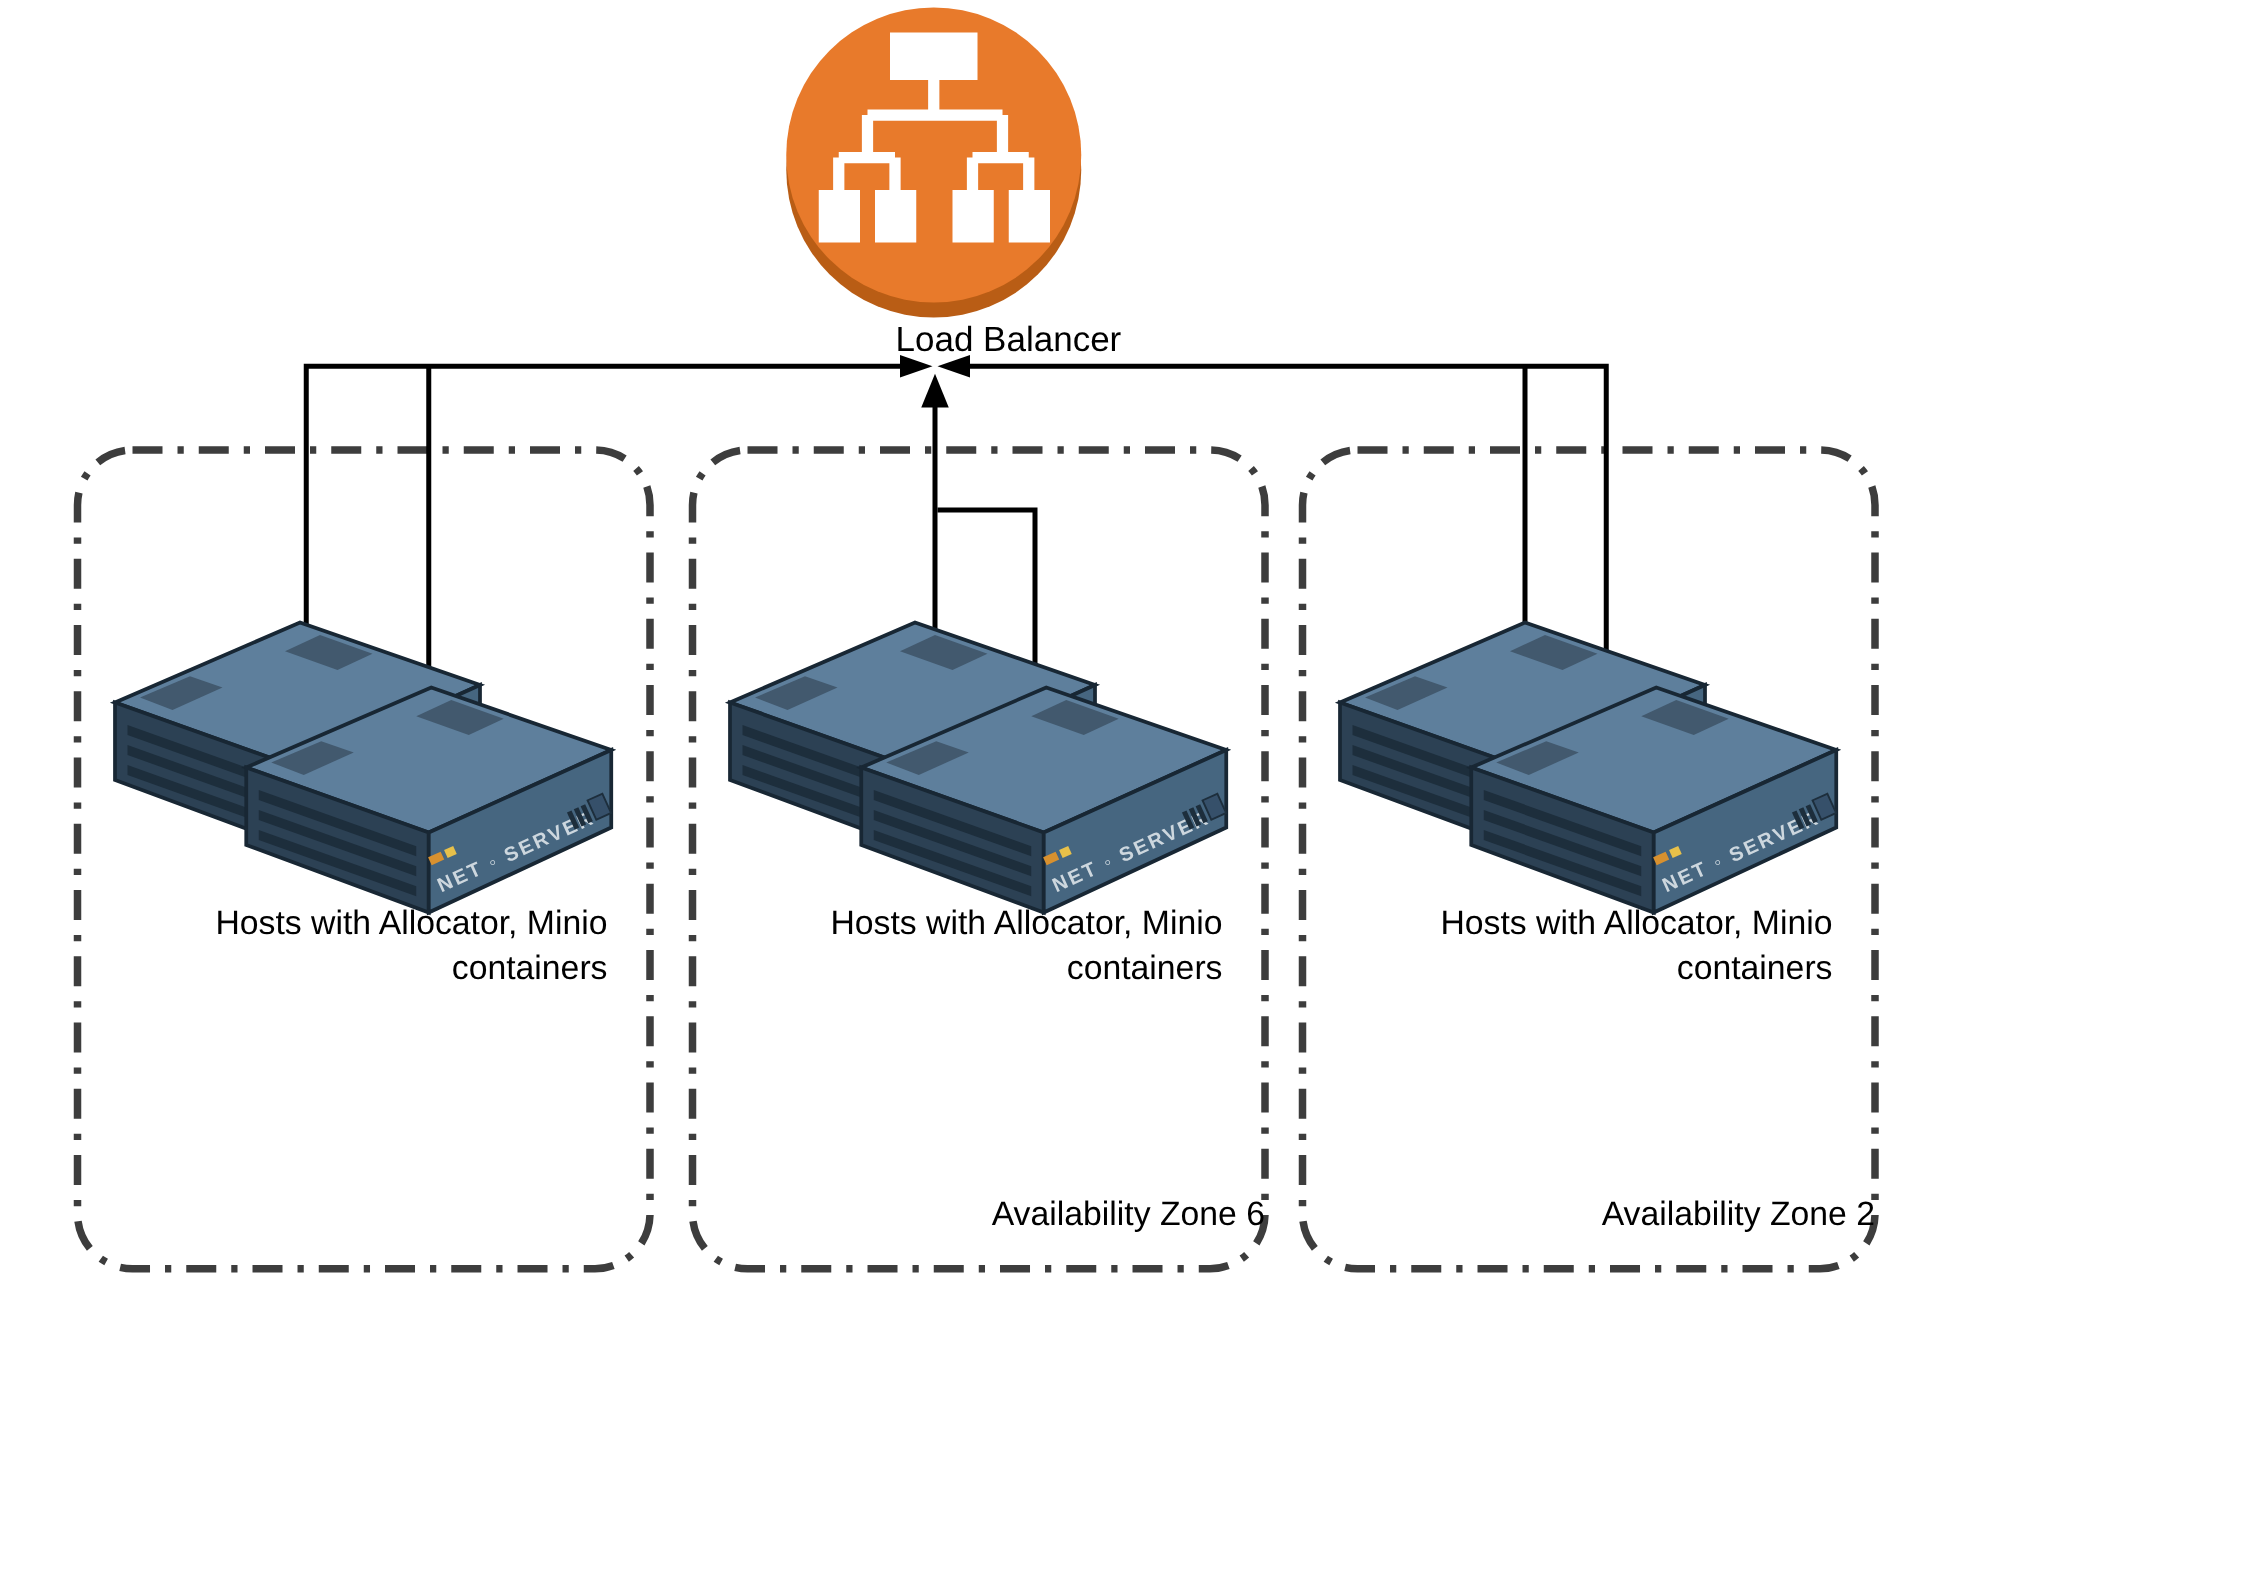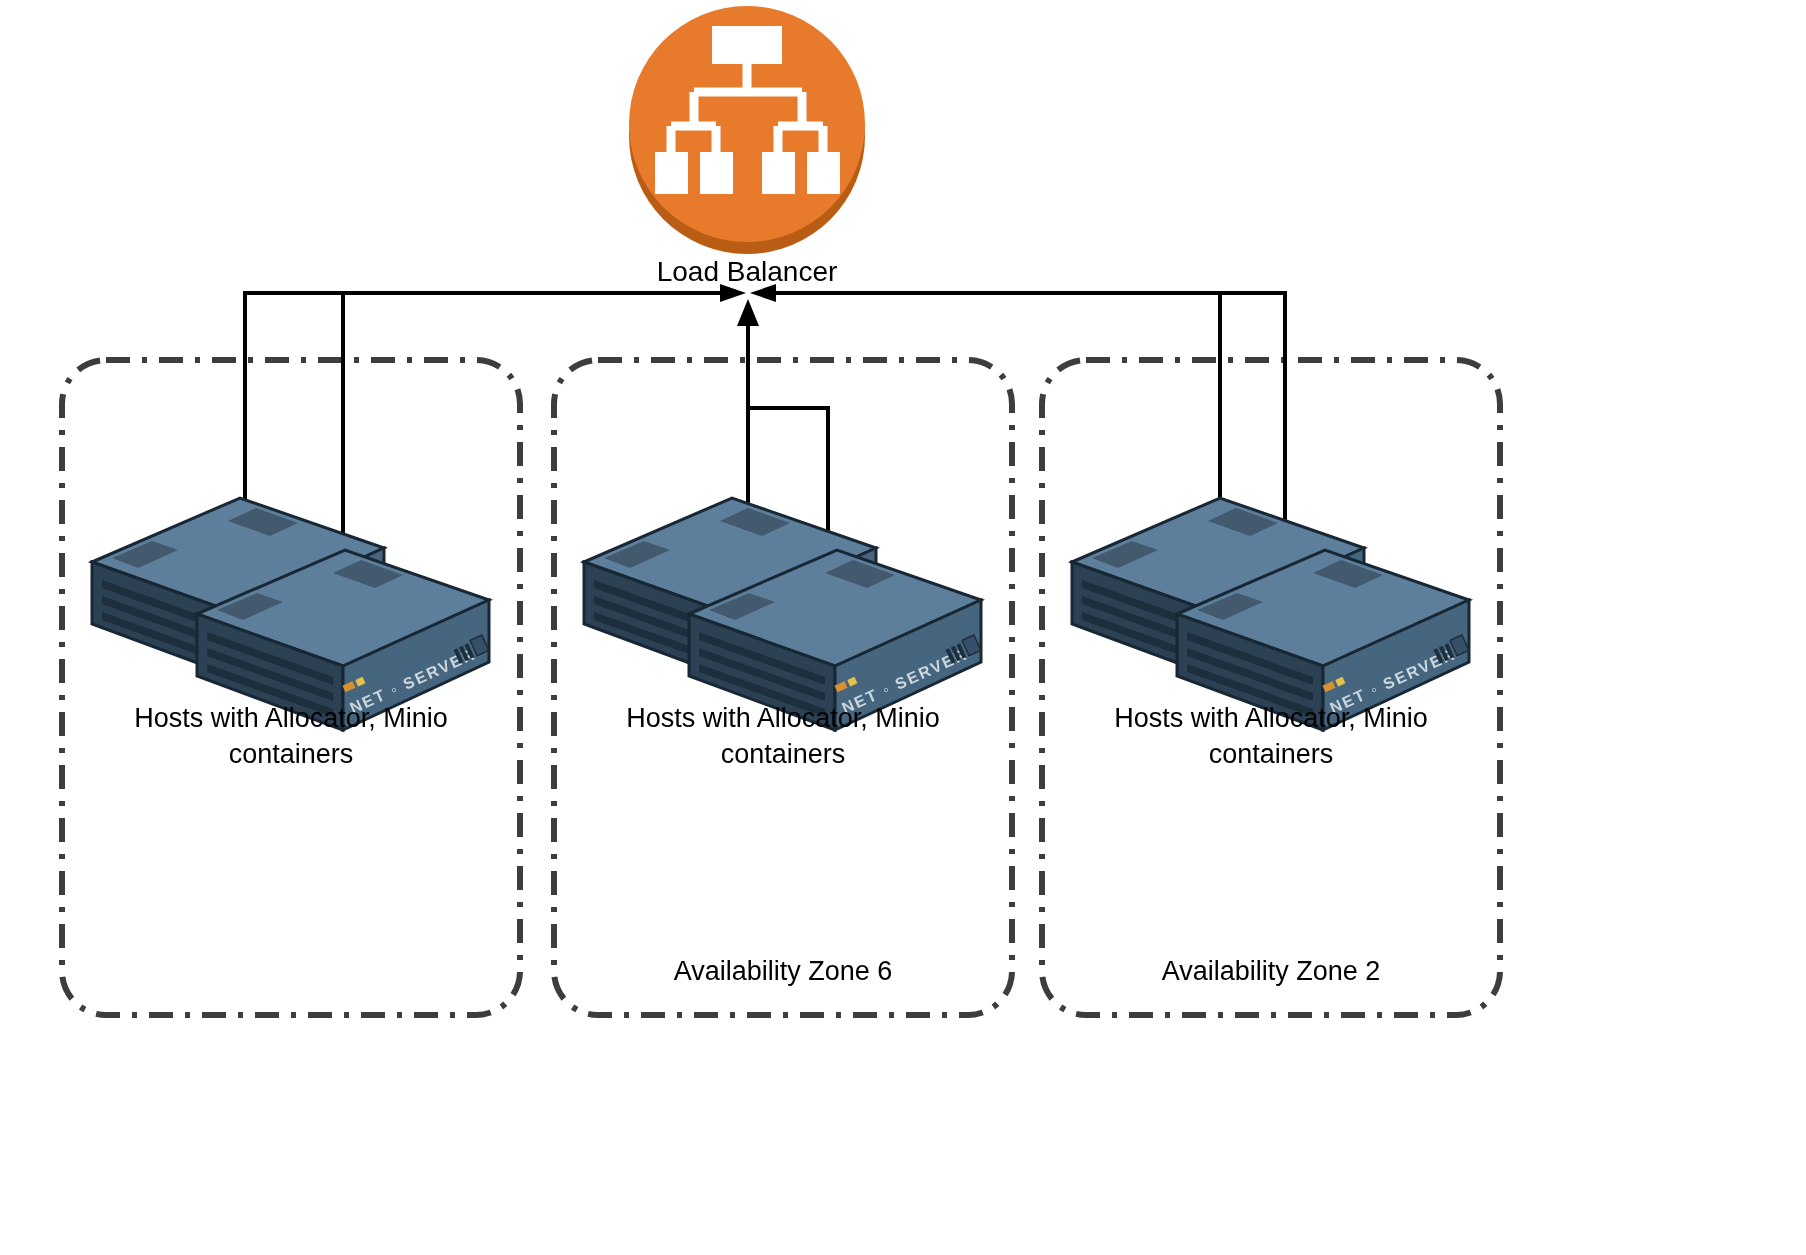--- a/index.html
+++ b/index.html
@@ -18,31 +18,31 @@
   .overlay {
     position: absolute;
     left: 0;
     top: 0;
     width: 1806px;
     height: 1255px;
   }
   .label {
     position: absolute;
     color: #000000;
-    text-align: center;
+    text-align: right;
   }
   .lb-label {
     left: 597px;
     top: 256px;
     width: 300px;
     font-size: 28px;
     line-height: 32px;
   }
   .hosts-label {
-    top: 700px;
+    top: 720px;
     width: 390px;
     font-size: 27px;
     line-height: 36px;
   }
   .zone-name {
     top: 956px;
     width: 458px;
     font-size: 27px;
   }
   .caption {

